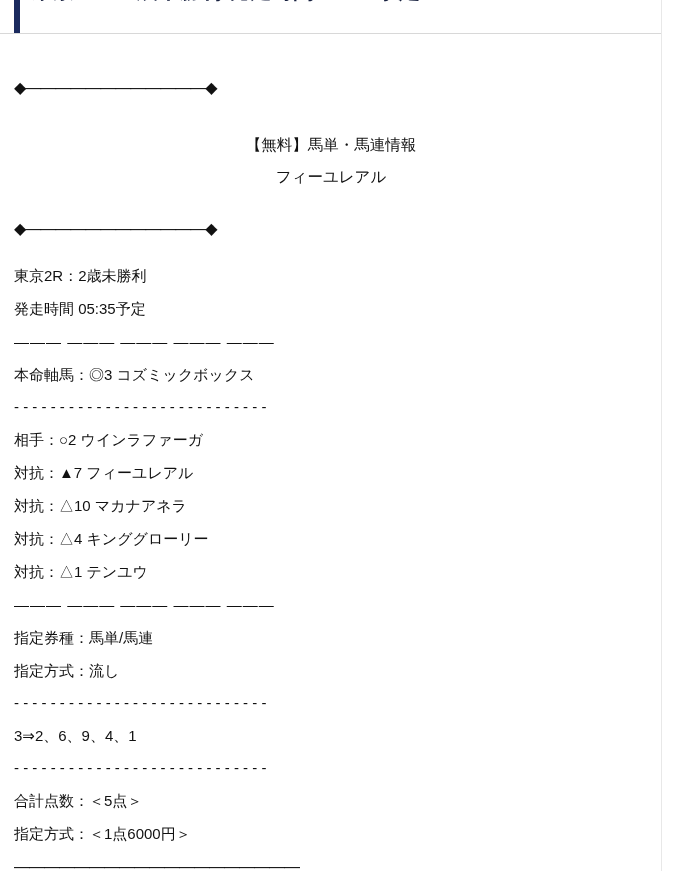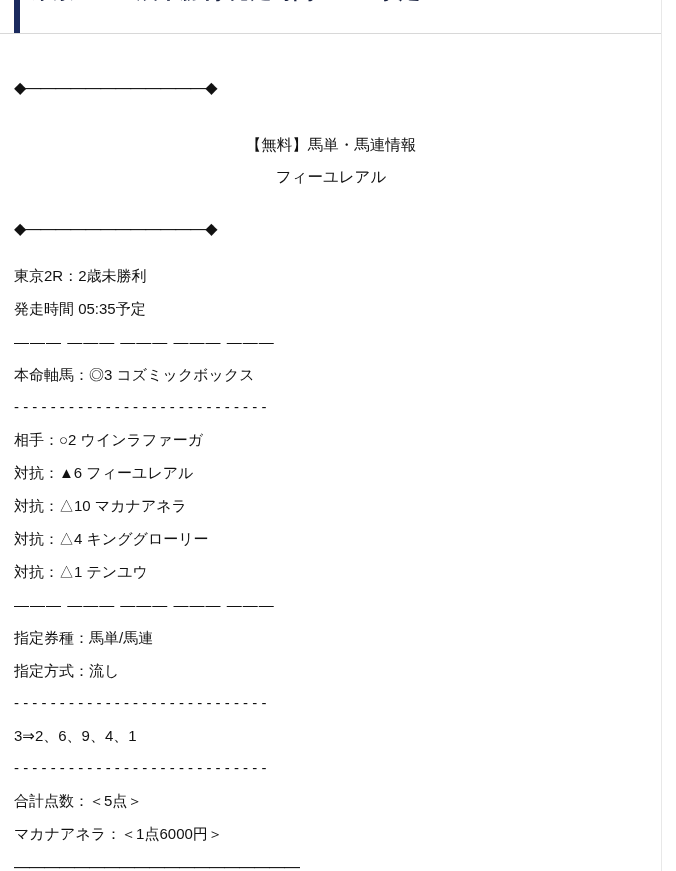--- a/index.html
+++ b/index.html
@@ -157,38 +157,38 @@
       <div class="row first">東京2R：2歳未勝利</div>
       <div class="row">発走時間 05:35予定</div>
 
       <div class="sep-dash">――― ――― ――― ――― ―――</div>
 
       <div class="row">本命軸馬：◎3 コズミックボックス</div>
 
       <div class="sep-dot">- - - - - - - - - - - - - - - - - - - - - - - - - - - -</div>
 
       <div class="row">相手：○2 ウインラファーガ</div>
-      <div class="row">対抗：▲6 フィーユレアル</div>
+      <div class="row">対抗：▲7 フィーユレアル</div>
       <div class="row">対抗：△10 マカナアネラ</div>
       <div class="row">対抗：△4 キンググローリー</div>
       <div class="row">対抗：△1 テンユウ</div>
 
       <div class="sep-dash">――― ――― ――― ――― ―――</div>
 
       <div class="row">指定券種：馬単/馬連</div>
       <div class="row">指定方式：流し</div>
 
       <div class="sep-dot">- - - - - - - - - - - - - - - - - - - - - - - - - - - -</div>
 
       <div class="row">3⇒2、6、9、4、1</div>
 
       <div class="sep-dot">- - - - - - - - - - - - - - - - - - - - - - - - - - - -</div>
 
       <div class="row">合計点数：＜5点＞</div>
-      <div class="row">マカナアネラ：＜1点6000円＞</div>
+      <div class="row">指定方式：＜1点6000円＞</div>
 
       <div class="bottom-rule">———————————————————</div>
 
     </div>
   </div>
 
   <div class="right-gutter"></div>
 </div>
 
 </body></html>

